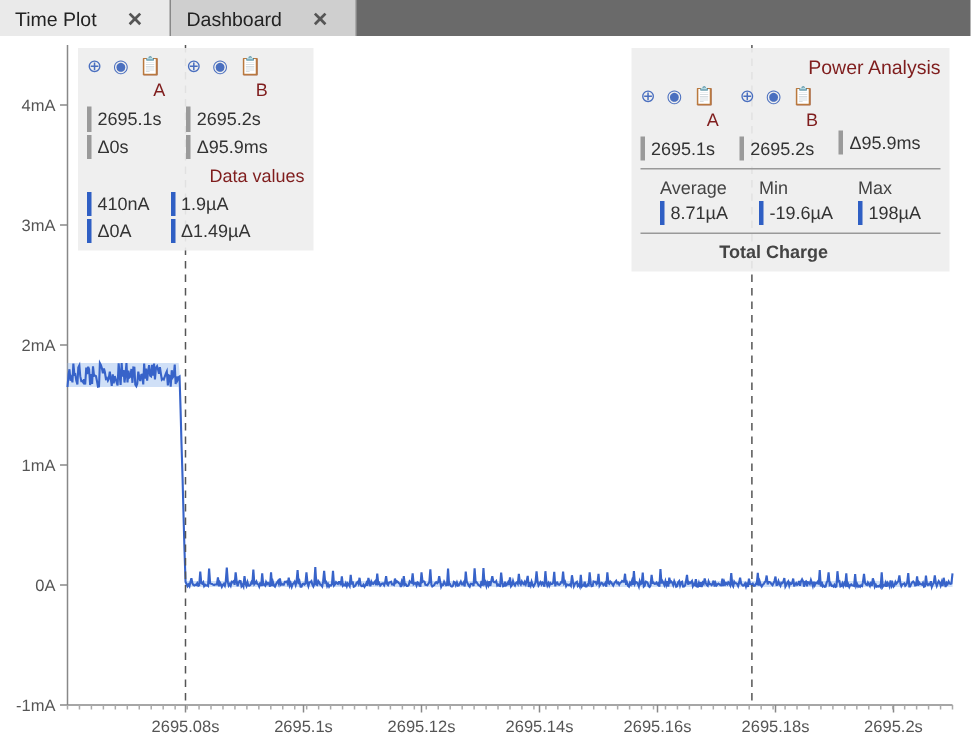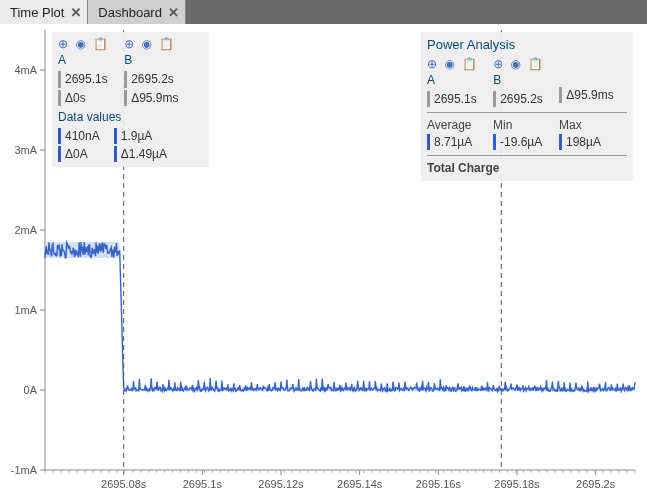--- a/index.html
+++ b/index.html
@@ -18,25 +18,25 @@
     left: 0; top: 0; right: 0;
     height: 24px;
     background: #6a6a6a;
     display: flex;
     align-items: stretch;
     box-sizing: border-box;
   }
   .tab {
     display: flex;
     align-items: center;
-    padding: 0 6px 0 10px;
+    padding: 0 18px 0 10px;
     font-size: 13px;
     color: #222;
     border-right: 1px solid #888;
-    gap: 6px;
+    gap: 20px;
     cursor: pointer;
   }
   .tab.active { background: #eaeaea; }
   .tab.inactive { background: #cfcfcf; justify-content: center; }
   .tab .close-x {
     font-weight: bold;
     color: #555;
   }
   .plot {
     position: absolute;
@@ -52,31 +52,31 @@
     font-size: 12px;
     color: #333;
     line-height: 1.35;
   }
   .info-row {
     display: flex;
     gap: 14px;
     align-items: flex-start;
   }
   .info-cell { display: flex; flex-direction: column; }
-  .hdr { color: #0c4a6e; margin-bottom: 2px; }
+  .hdr { color: #7f1d1d; margin-bottom: 2px; text-align: right; }
   .icons { color: #4a6fbf; letter-spacing: 2px; font-size: 12px; }
   .val {
     border-left: 3px solid #2f5fc4;
     padding-left: 4px;
     margin: 1px 0;
     white-space: nowrap;
   }
   .val-grey { border-left-color: #9a9a9a; }
   .rule { border-top: 1px solid #999; margin: 4px 0; }
-  .label-row { display:flex; gap:8px; }
+  .label-row { display:flex; gap:8px;justify-content:center; }
   .label-row .lbl { color:#444; }
 </style>
 </head>
 <body>
 
 <div class="tabbar">
   <div class="tab active">
     <span>Time Plot</span>
     <span class="close-x">✕</span>
   </div>

